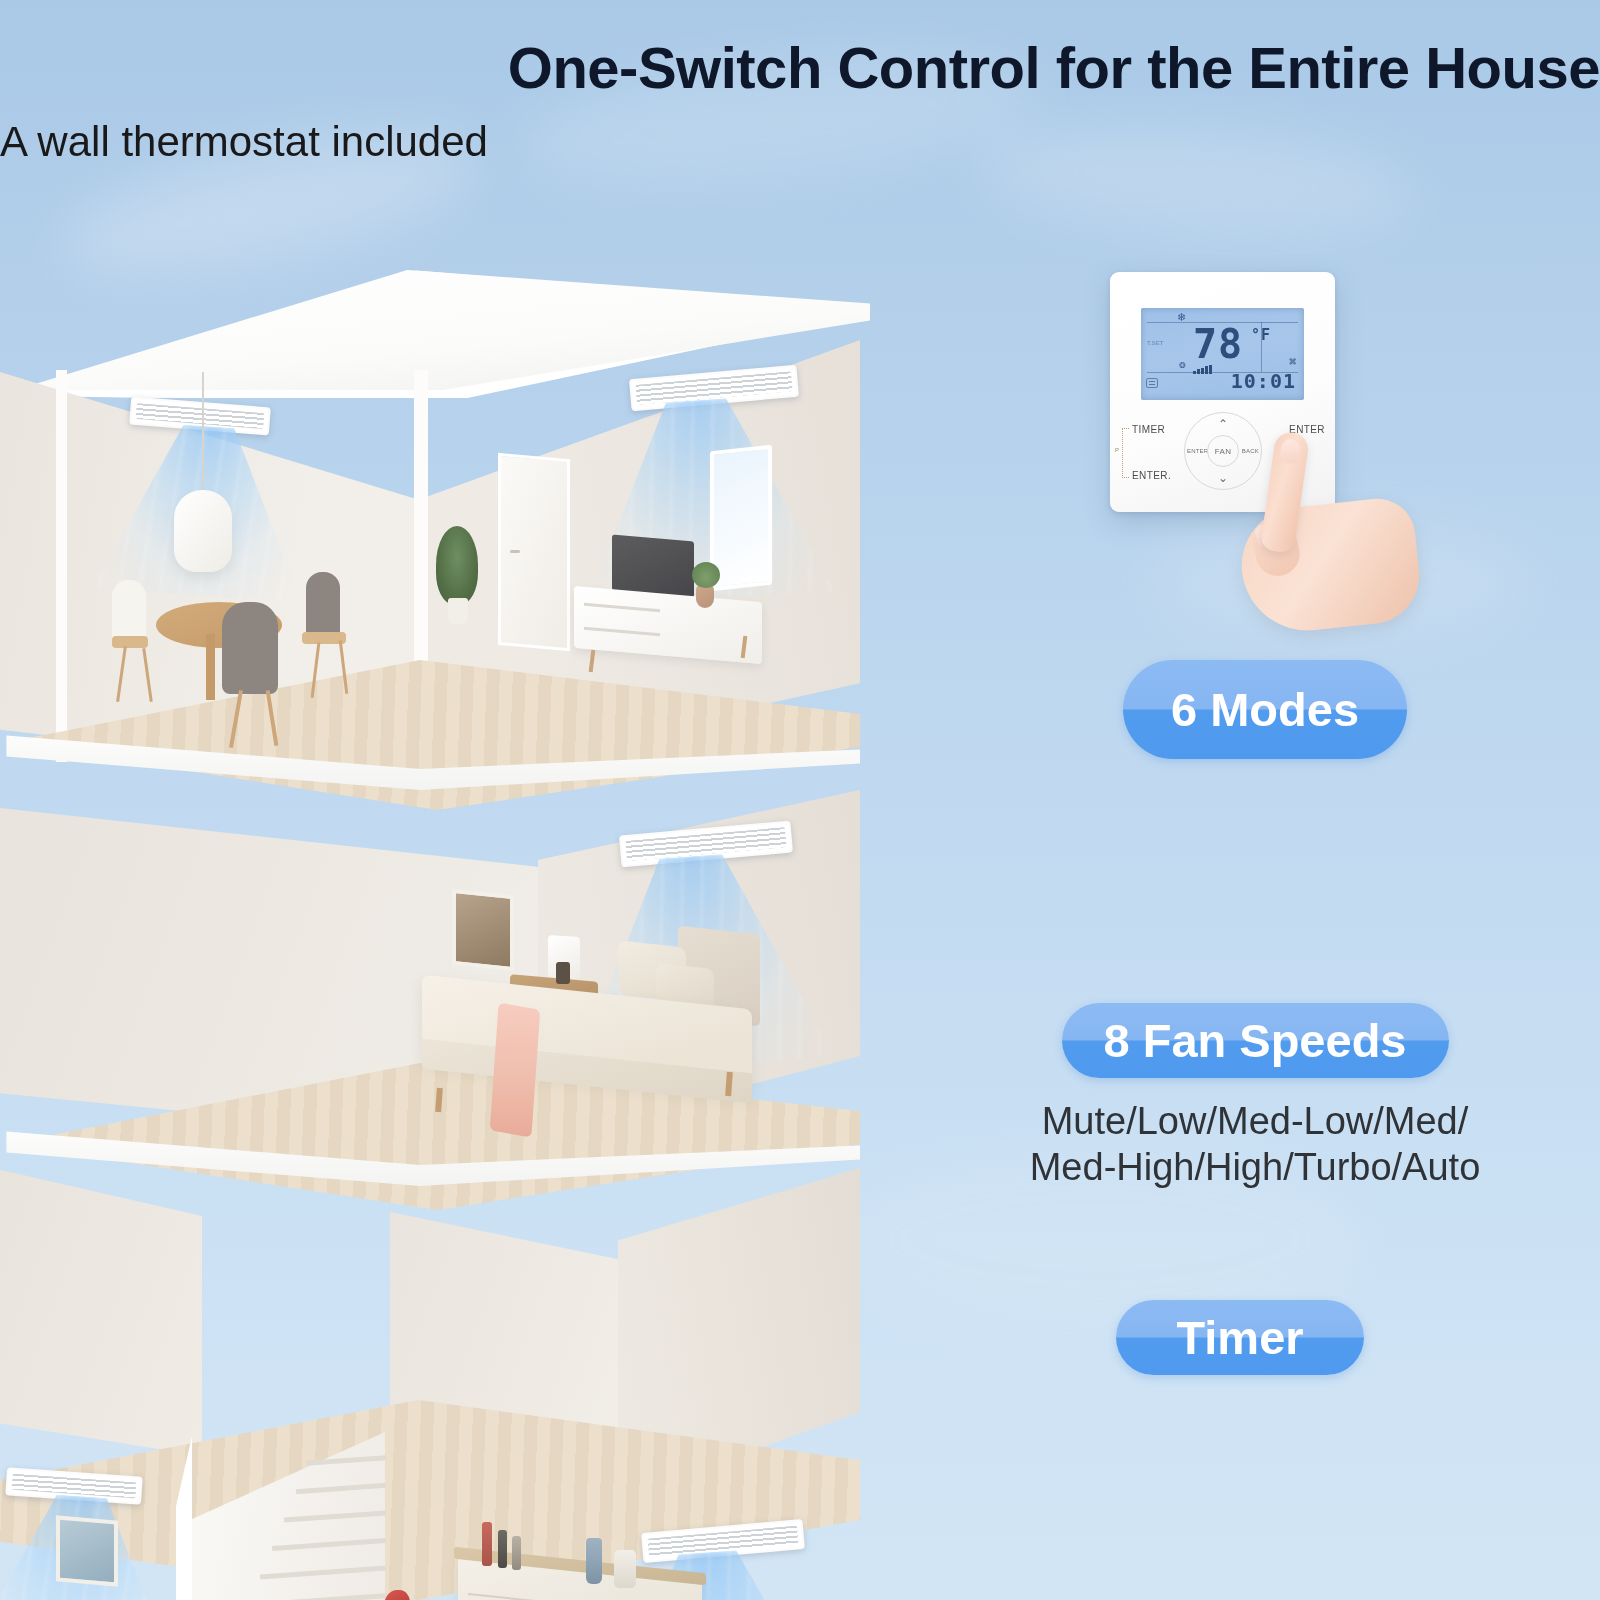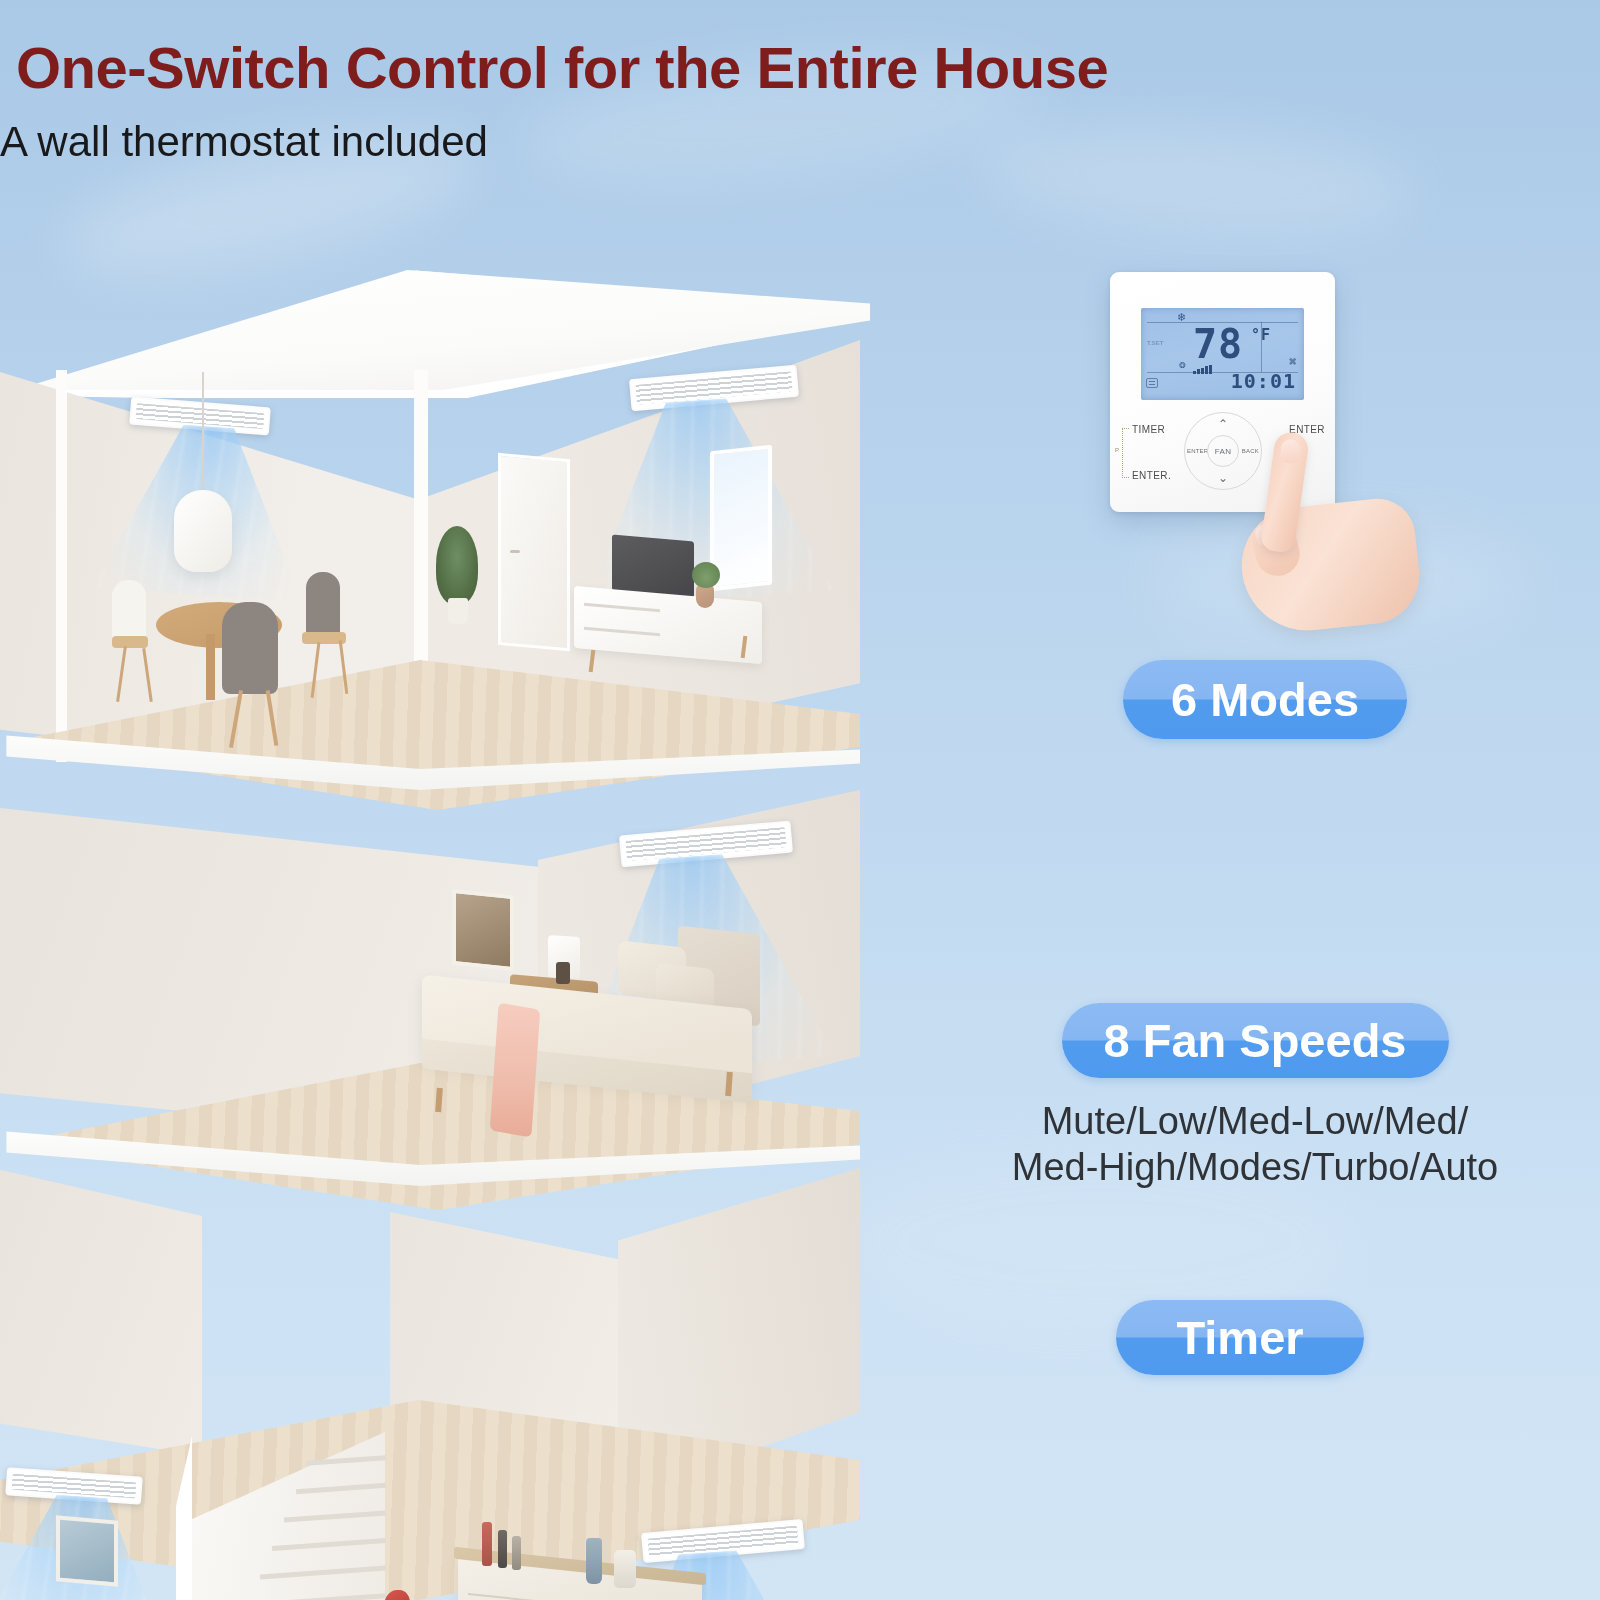--- a/index.html
+++ b/index.html
@@ -14,22 +14,22 @@
   .cloud{ position:absolute; border-radius:50%; background:rgba(255,255,255,.45); filter:blur(26px); pointer-events:none; }
   .c1{ left:60px;  top:150px;  width:420px; height:110px; opacity:.5; transform:rotate(-12deg);}
   .c2{ left:520px; top:60px;   width:520px; height:120px; opacity:.35; transform:rotate(-6deg);}
   .c3{ left:980px; top:130px;  width:430px; height:100px; opacity:.42; transform:rotate(4deg);}
   .c4{ left:1150px;top:520px;  width:380px; height:120px; opacity:.3;}
   .c5{ left:-60px; top:900px;  width:420px; height:160px; opacity:.22;}
   .c6{ left:840px; top:1150px; width:520px; height:180px; opacity:.2;}
 
   
   .headline{
-    position:absolute; left:0; right:0; top:34px; text-align:left;
-    font-size:58px; font-weight:bold; color:#7f1d1d; letter-spacing:-0.5px;padding-left:16px;
+    position:absolute; left:0; right:0; top:34px; text-align:right;
+    font-size:58px; font-weight:bold; color:#0f172a; letter-spacing:-0.5px;padding-left:16px;
   }
   .subhead{
     position:absolute; left:0; right:0; top:118px; text-align:left;
     font-size:42px; color:#19191b; letter-spacing:0px;
   }
 
   
   .house{ position:absolute; left:-30px; top:250px; width:950px; height:1360px; }
 
   .floor-slab{ position:absolute; background:linear-gradient(180deg,#ffffff,#f3f3f1); }
@@ -166,21 +166,21 @@
     transform:rotate(-14deg);
   }
   .knuckle .nail{ left:5px; top:4px; width:17px; height:21px; }
 
   
   .feature{ position:absolute; text-align:center; }
   .pill{
     display:inline-block; border-radius:999px; color:#fff; font-weight:bold;
     background:linear-gradient(180deg,#8cbaf3 0%,#86b6f2 49.5%,#519cef 50.5%,#4f9aee 100%);
     box-shadow:0 3px 9px rgba(80,140,215,.28);
-    padding:16px 48px; line-height:1;
+    padding:26px 48px; line-height:1;
   }
   .feature .caption{
     color:#2f3337; line-height:1.22; margin-top:20px; white-space:pre-line;
   }
 
   .f1{ left:960px; top:660px; width:610px; }
   .f1 .pill{ font-size:47px; }
   .f1 .caption{ font-size:40px; }
 
   .f2{ left:930px; top:995px; width:650px;margin-top:8px; }
@@ -427,18 +427,18 @@
     </div>
 </div>
 
 <div class="feature f1">
   <div class="pill">6 Modes</div>
 </div>
 
 <div class="feature f2">
   <div class="pill">8 Fan Speeds</div>
   <div class="caption">Mute/Low/Med-Low/Med/
-Med-High/Modes/Turbo/Auto</div>
+Med-High/High/Turbo/Auto</div>
 </div>
 
 <div class="feature f3">
   <div class="pill">Timer</div>
 </div>
 
 </body></html>

